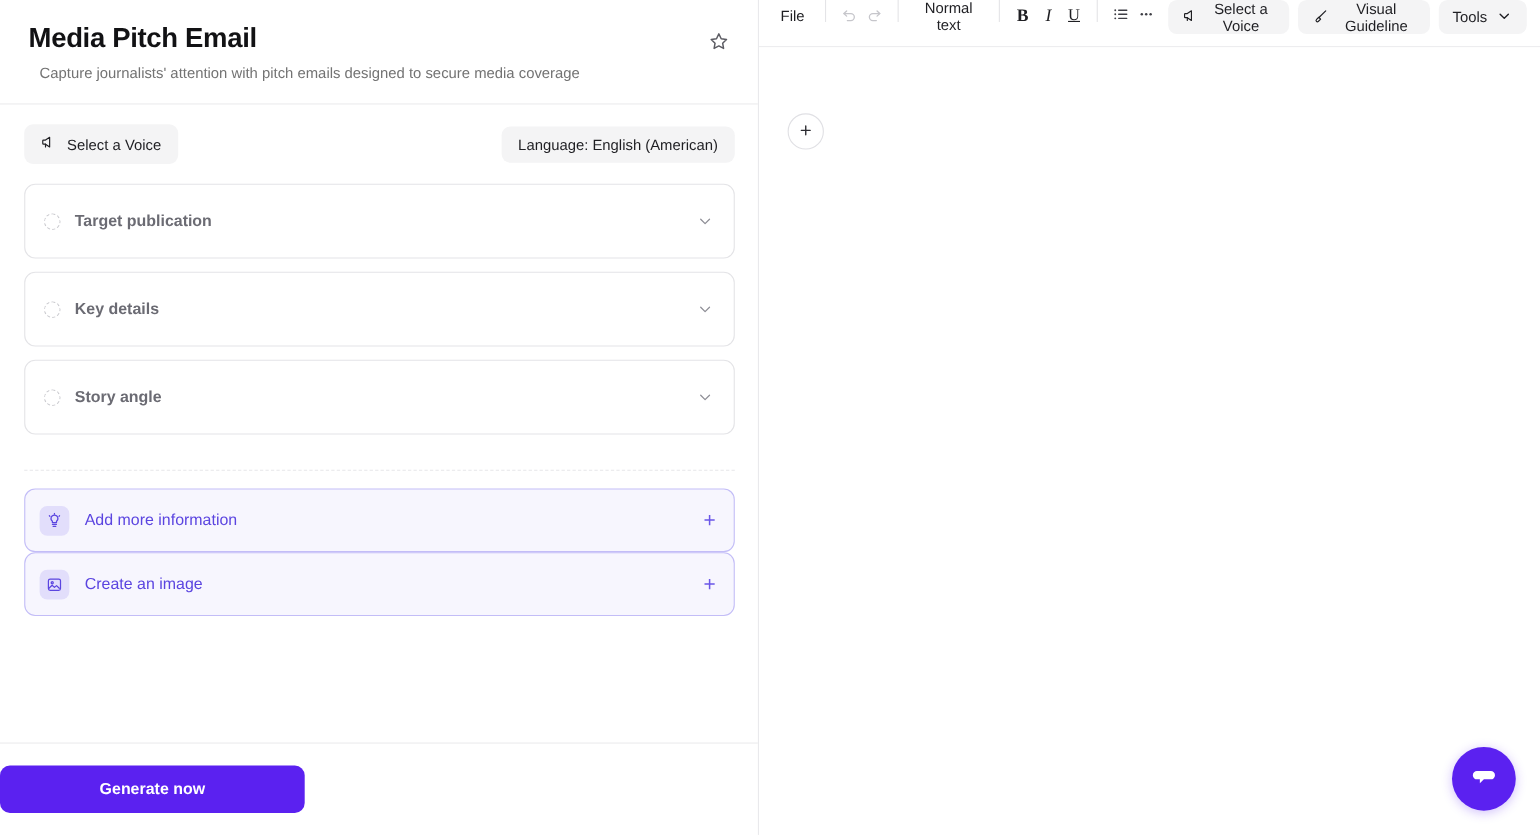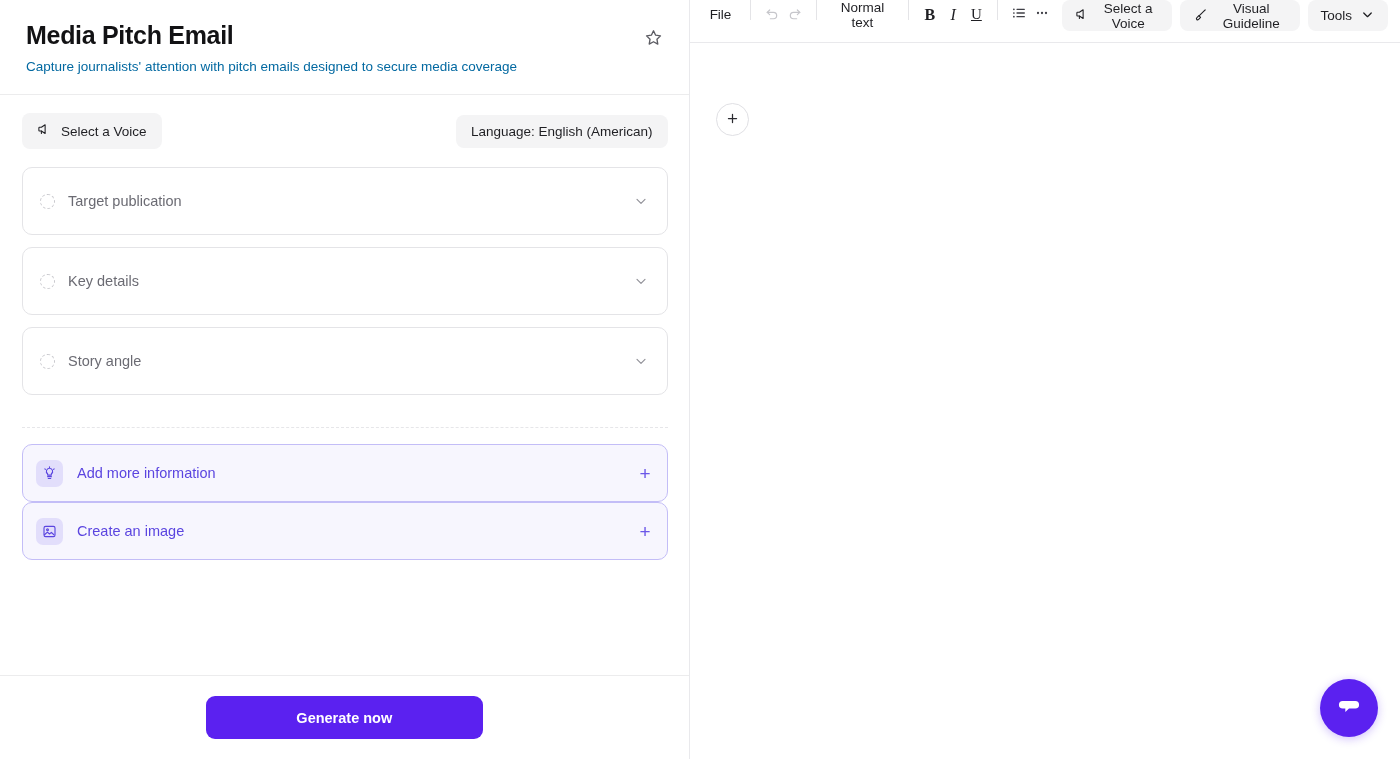--- a/index.html
+++ b/index.html
@@ -21,21 +21,21 @@
   .panel-header {
     padding: 20px 24px 18px 26px;
     border-bottom: 1px solid #ececed;
     position: relative;
   }
   .panel-title {
     font-size: 25px; font-weight: 700; letter-spacing: -0.3px;
     color: #121214; line-height: 1.2;
   }
   .panel-subtitle {
-    margin-top: 8px; font-size: 13.5px; color: #0369a1; line-height: 1.35;
+    margin-top: 8px; font-size: 13.5px; color: #737373; line-height: 1.35; margin-left: 10px;
   }
   .star-btn {
     position: absolute; top: 26px; right: 22px;
     width: 26px; height: 26px;
     display: flex; align-items: center; justify-content: center;
     cursor: pointer; background: none; border: none;
   }
   .star-btn svg { width: 19px; height: 19px; }
 
   .chips-row {
@@ -54,21 +54,21 @@
   .fields { padding: 6px 21px 0 22px; }
   .field {
     height: 68px; border: 1px solid #e4e4e7; border-radius: 10px;
     display: flex; align-items: center; padding: 0 18px 0 17px;
     margin-bottom: 12px; background: #fff; cursor: pointer;
   }
   .field .dot {
     width: 15px; height: 15px; border: 1.4px dashed #c9c9ce;
     border-radius: 50%; flex: none; margin-right: 13px;
   }
-  .field-label { flex: 1; font-size: 14.5px; color: #6b6b73; }
+  .field-label { flex: 1; font-size: 14.5px; color: #6b6b73; font-weight: bold; }
   .chev { width: 16px; height: 16px; flex: none; }
 
   .dashed-sep {
     margin: 20px 21px 16px 22px;
     border-top: 1.2px dashed #e6e6e9; height: 0;
   }
 
   .actions { padding: 0 21px 0 22px; }
   .action-card {
     height: 58px; border: 1px solid #c3bdf7; border-radius: 10px;
@@ -80,21 +80,21 @@
     display: flex; align-items: center; justify-content: center;
     flex: none; margin-right: 14px;
   }
   .action-icon svg { width: 15px; height: 15px; }
   .action-label { flex: 1; font-size: 14.5px; color: #5b45e0; font-weight: 500; }
   .plus-sign { font-size: 19px; color: #6b57e8; line-height: 1; font-weight: 400; }
 
   .panel-footer {
     margin-top: auto; border-top: 1px solid #ececed;
     padding: 20px 0 20px 0;
-    display: flex; justify-content: center; align-items: center;
+    display: flex; justify-content: flex-start; align-items: center;
   }
   .generate-btn {
     width: 277px; height: 43px; border-radius: 9px;
     background: #5b21f0; color: #fff; border: none;
     font-size: 14.5px; font-weight: 700; cursor: pointer;
     font-family: "Liberation Sans", sans-serif;
   }
 
   
   .right-panel {

